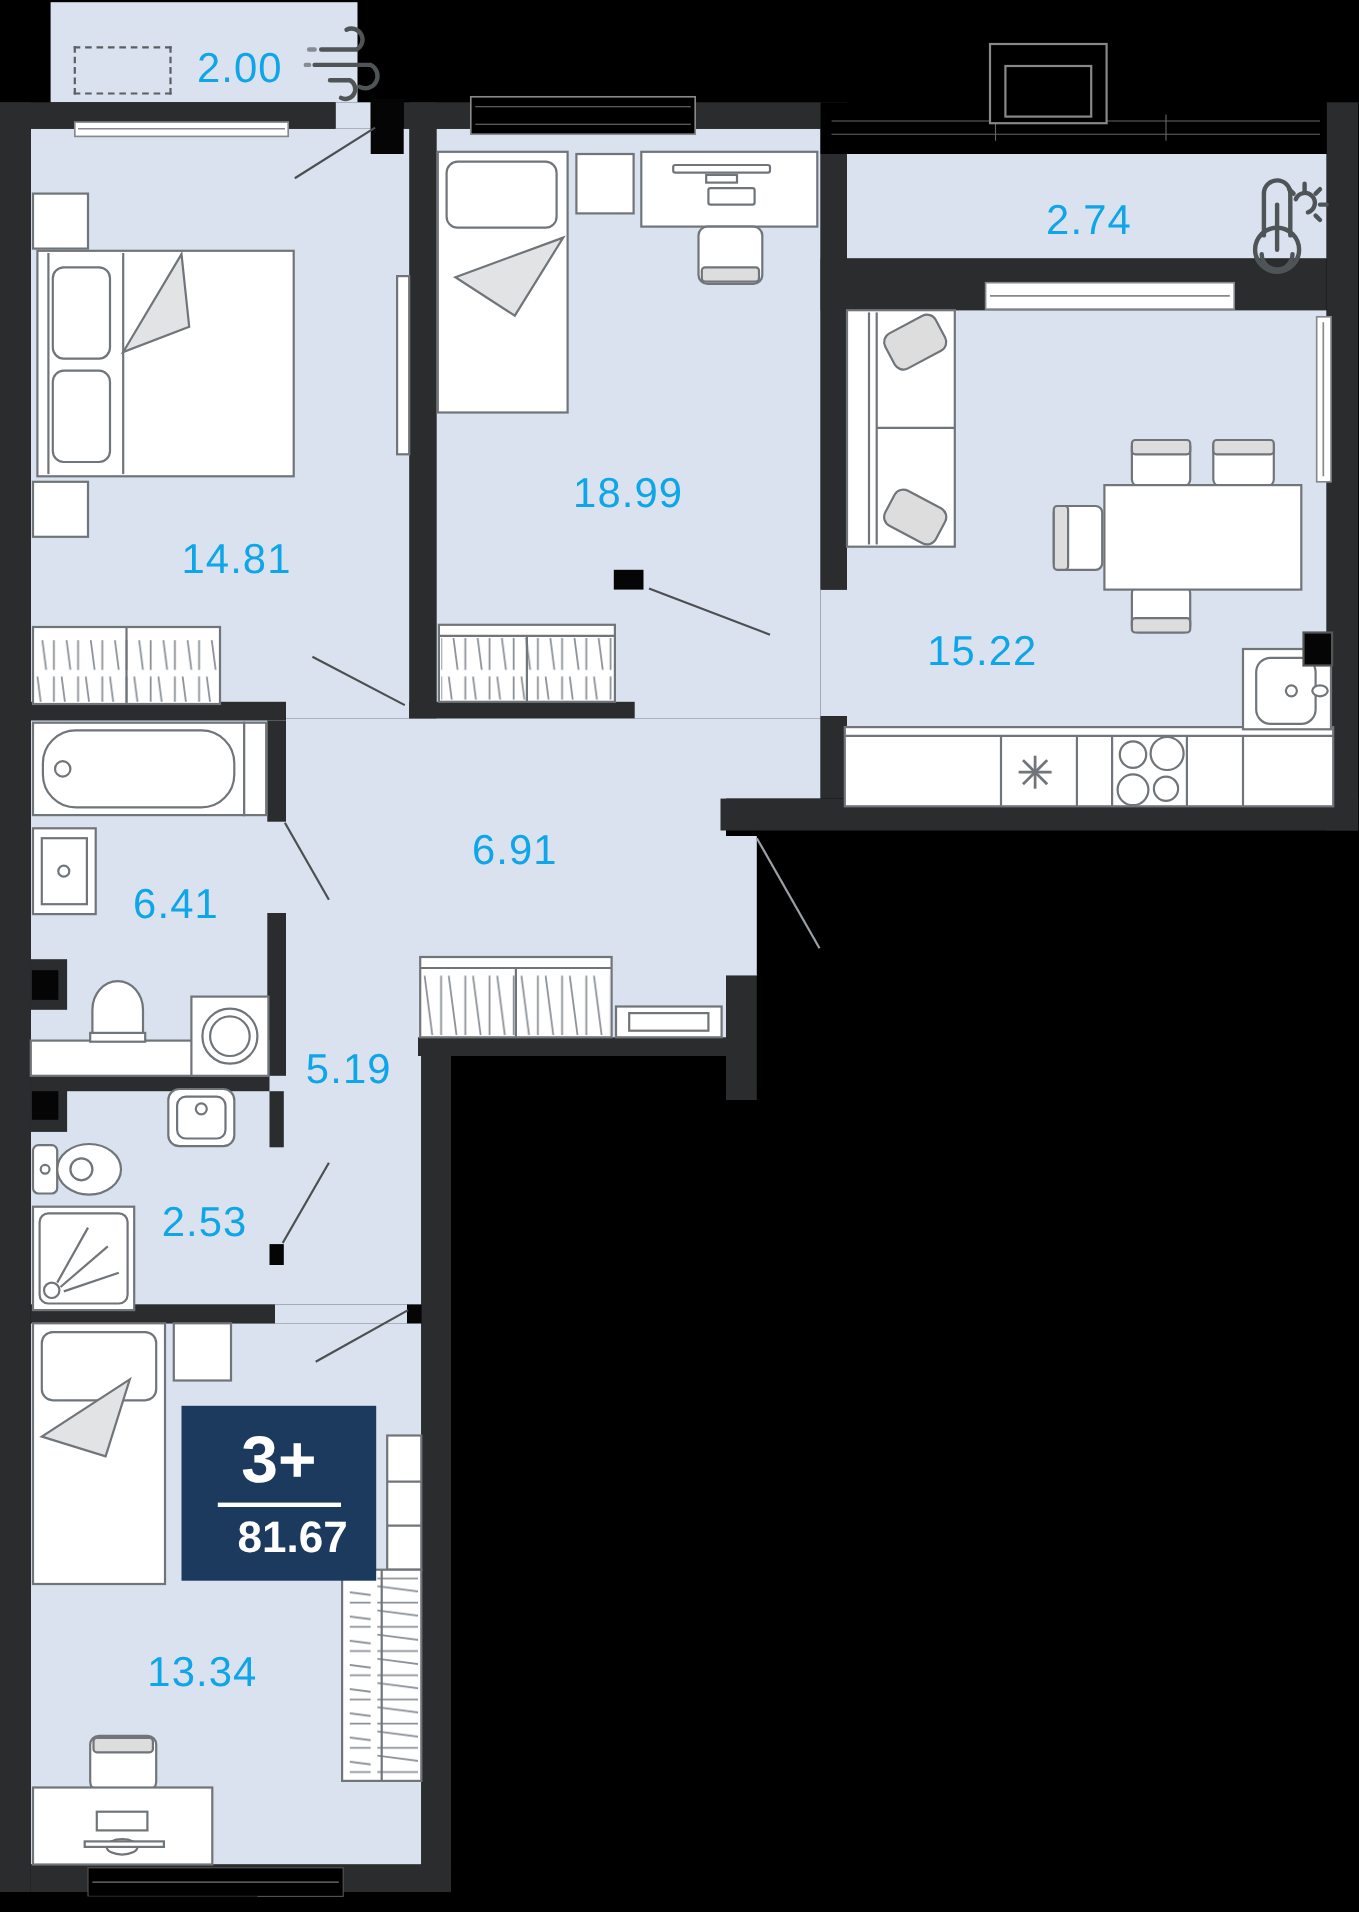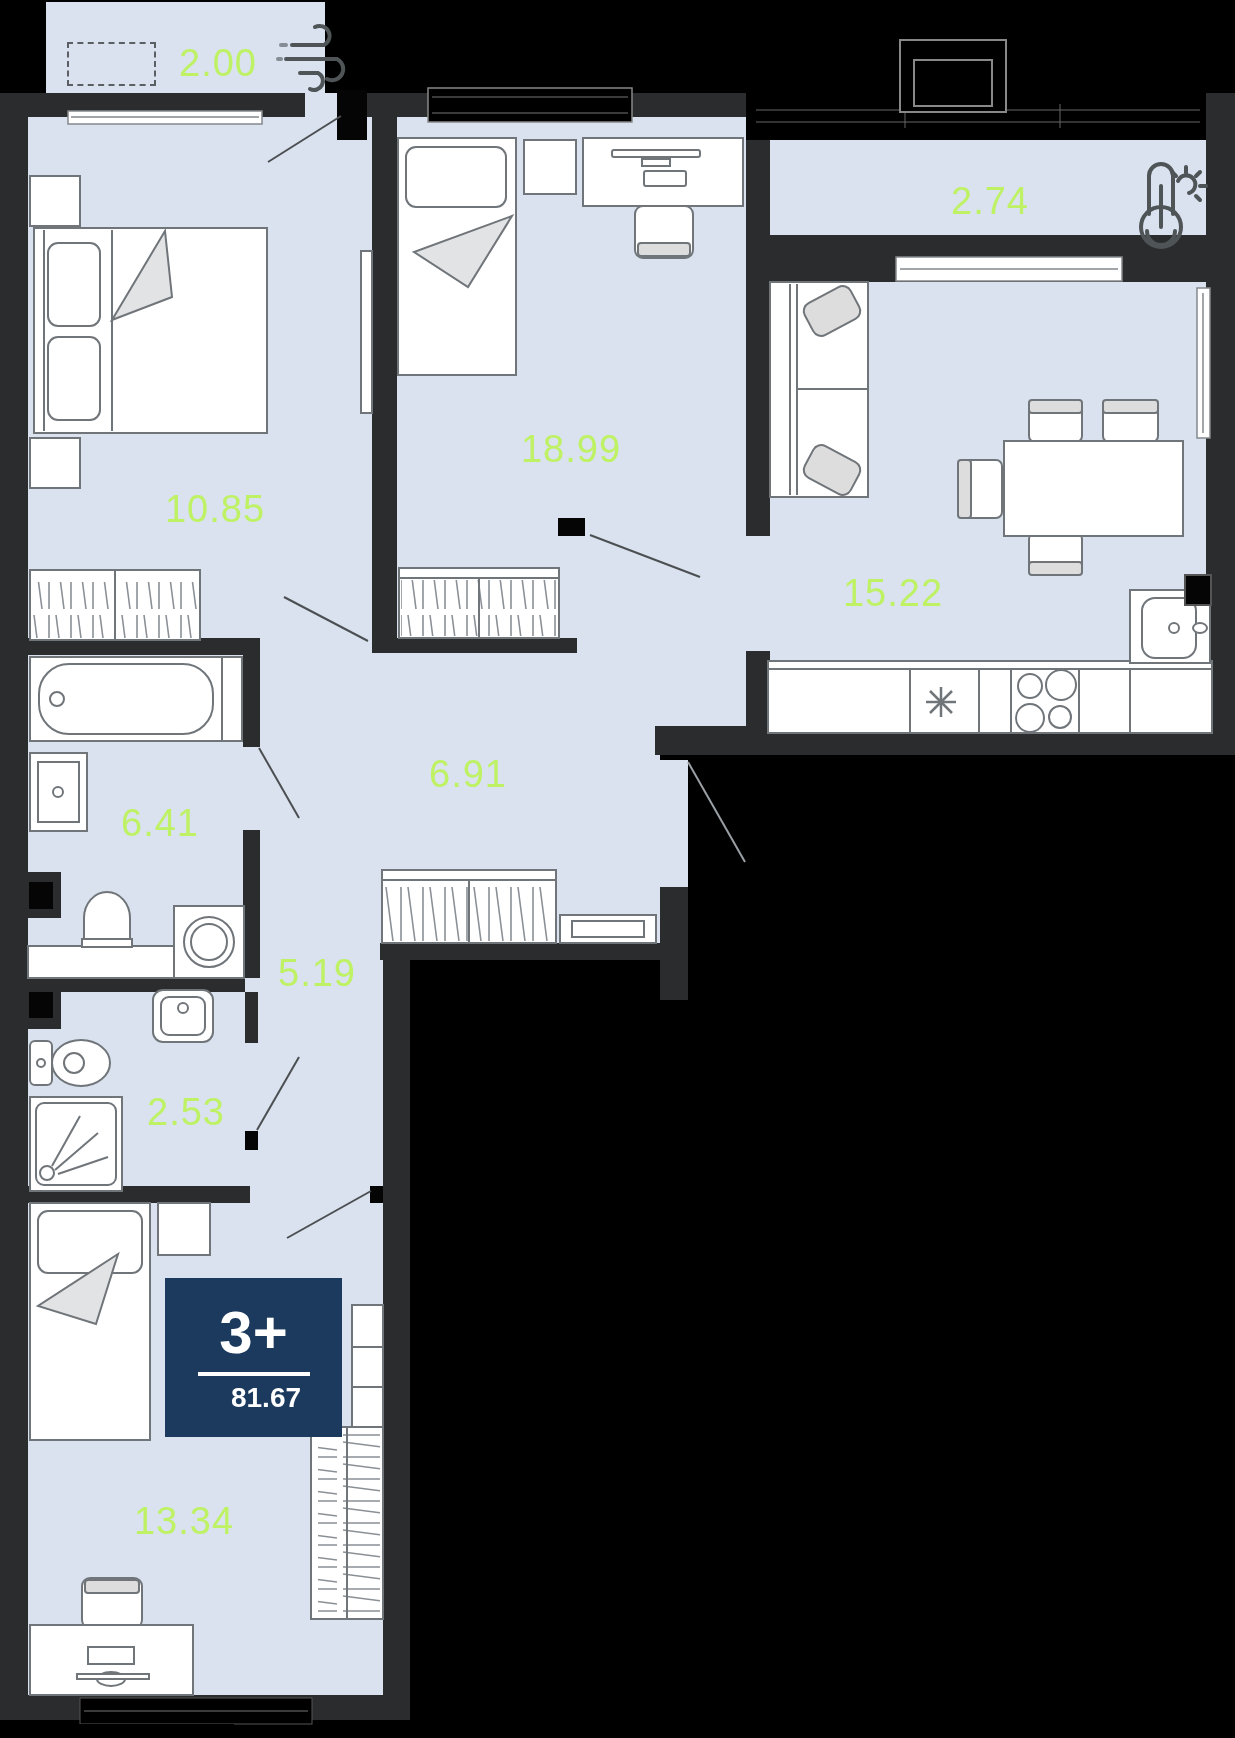--- a/index.html
+++ b/index.html
@@ -3,27 +3,27 @@
 <meta charset="utf-8">
 <style>
   html,body{margin:0;padding:0;background:#000;}
   #plan{position:relative;width:1235px;height:1738px;background:#000;overflow:hidden;
         font-family:"Liberation Sans", sans-serif;}
   .floor{position:absolute;background:#d9e2ee;}
   .wall{position:absolute;background:#2a2c2d;}
   .stub{position:absolute;background:#050505;}
   svg.layer{position:absolute;left:0;top:0;pointer-events:none;}
   .area-label{position:absolute;transform:translate(-50%,-50%);font-size:38px;font-weight:400;
-        color:#bef264;letter-spacing:1px;white-space:nowrap;}
+        color:#0ea5e9;letter-spacing:1px;white-space:nowrap;}
   .dash-box{position:absolute;left:67px;top:42px;width:85px;height:40px;border:2px dashed #5b5f63;}
   .badge{position:absolute;left:165px;top:1278px;width:177px;height:159px;background:#1c3a5e;
         display:flex;flex-direction:column;align-items:center;justify-content:center;color:#fff;}
   .badge .t{font-size:60px;font-weight:700;line-height:1;}
   .badge .d{width:112px;height:4px;background:#fff;margin:9px 0 8px;}
-  .badge .a{font-size:28px;font-weight:700;line-height:1;margin-left:25px;}
+  .badge .a{font-size:40px;font-weight:700;line-height:1;margin-left:25px;}
 </style>
 </head>
 <body>
 
 <div id="plan">
 
   <div class="floor" style="left:46px;top:2px;width:279px;height:91px"></div>
   <div class="floor" style="left:28px;top:117px;width:718px;height:536px"></div>
   <div class="floor" style="left:770px;top:140px;width:436px;height:95px"></div>
   <div class="floor" style="left:770px;top:282px;width:436px;height:444px"></div>
@@ -265,21 +265,21 @@
       <line x1="1186" y1="167" x2="1186" y2="173"></line>
       <line x1="1200" y1="172" x2="1196" y2="176"></line>
       <line x1="1206" y1="186" x2="1200" y2="186"></line>
       <line x1="1200" y1="200" x2="1196" y2="196"></line>
       <line x1="1172" y1="172" x2="1176" y2="176"></line>
     </g>
   </svg>
 
   <div class="dash-box"></div>
   <div class="area-label" style="left:218px;top:63px">2.00</div>
-  <div class="area-label" style="left:215px;top:509px">10.85</div>
+  <div class="area-label" style="left:215px;top:509px">14.81</div>
   <div class="area-label" style="left:571px;top:449px">18.99</div>
   <div class="area-label" style="left:990px;top:201px">2.74</div>
   <div class="area-label" style="left:893px;top:593px">15.22</div>
   <div class="area-label" style="left:468px;top:774px">6.91</div>
   <div class="area-label" style="left:160px;top:823px">6.41</div>
   <div class="area-label" style="left:317px;top:973px">5.19</div>
   <div class="area-label" style="left:186px;top:1112px">2.53</div>
   <div class="area-label" style="left:184px;top:1521px">13.34</div>
 
   <div class="badge">

